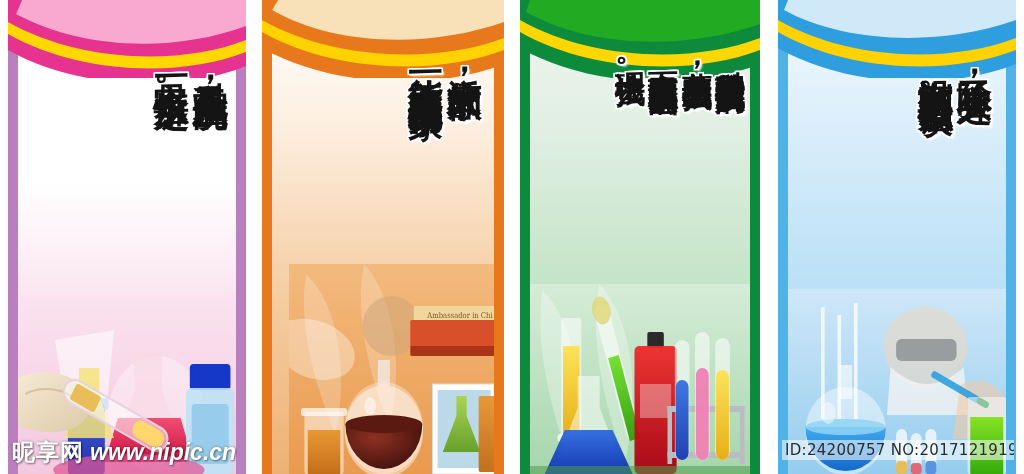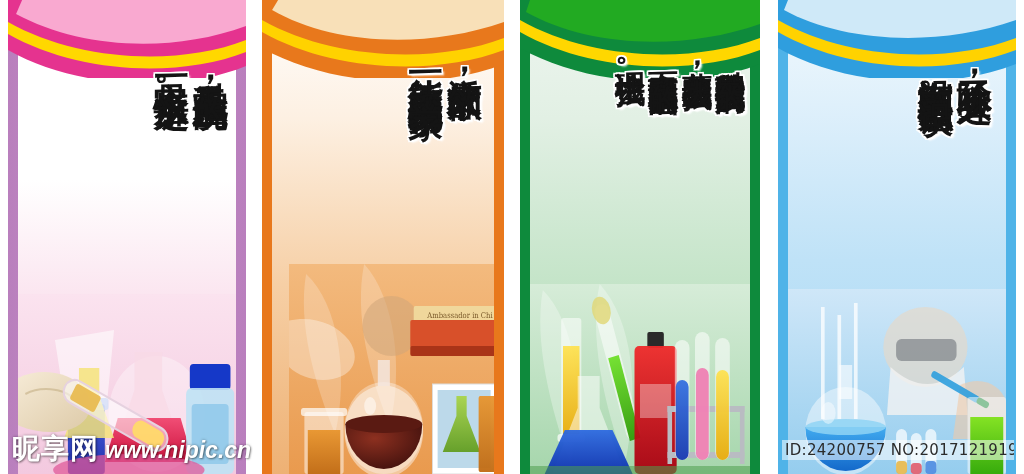--- a/index.html
+++ b/index.html
@@ -121,21 +121,21 @@
   
   .wm-nipic{
     position:absolute;
     left:12px;bottom:6px;
     display:flex;align-items:baseline;gap:6px;
     z-index:30;
     pointer-events:none;
   }
   .wm-cn{
     font-family:"DejaVu Serif","Liberation Serif",serif;
-    font-weight:bold;font-size:28px;color:#ffffff;
+    font-weight:bold;font-size:23px;color:#ffffff;
     letter-spacing:1px;
     text-shadow:0 0 3px rgba(0,0,0,.35),1px 1px 2px rgba(0,0,0,.4);
   }
   .wm-url{
     font-family:Liberation Sans, sans-serif;
     font-style:italic;font-weight:bold;font-size:23px;color:#ffffff;
     text-shadow:0 0 3px rgba(0,0,0,.35),1px 1px 2px rgba(0,0,0,.4);
   }
   .wm-id{
     position:absolute;

